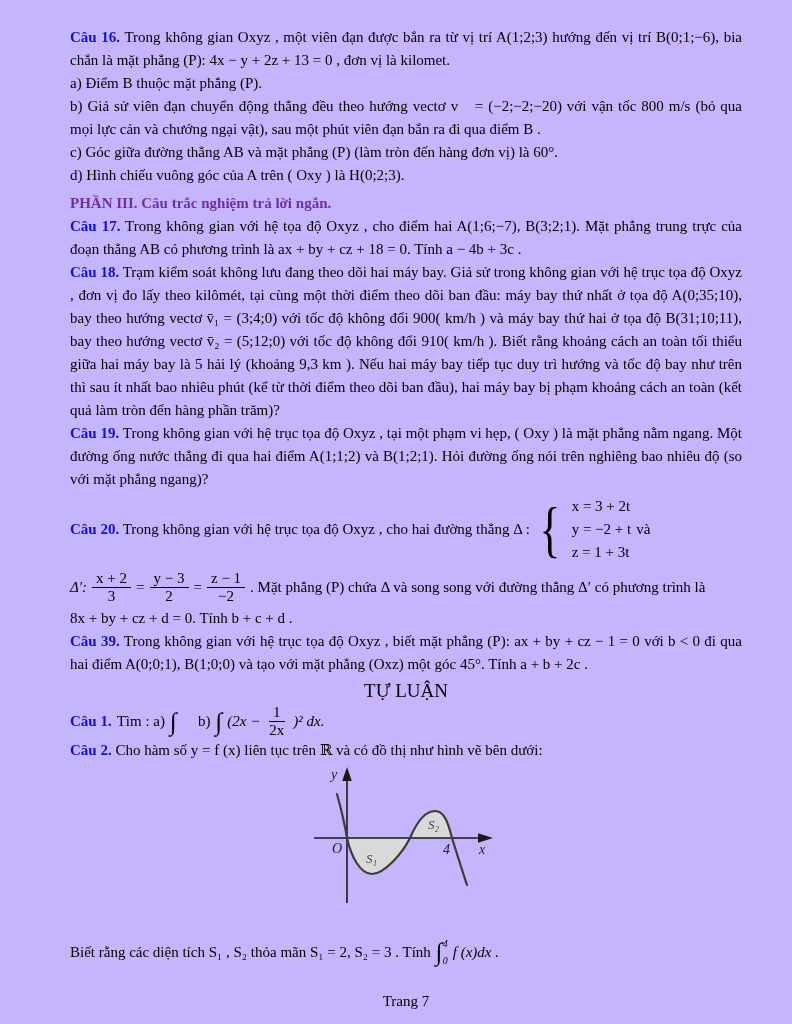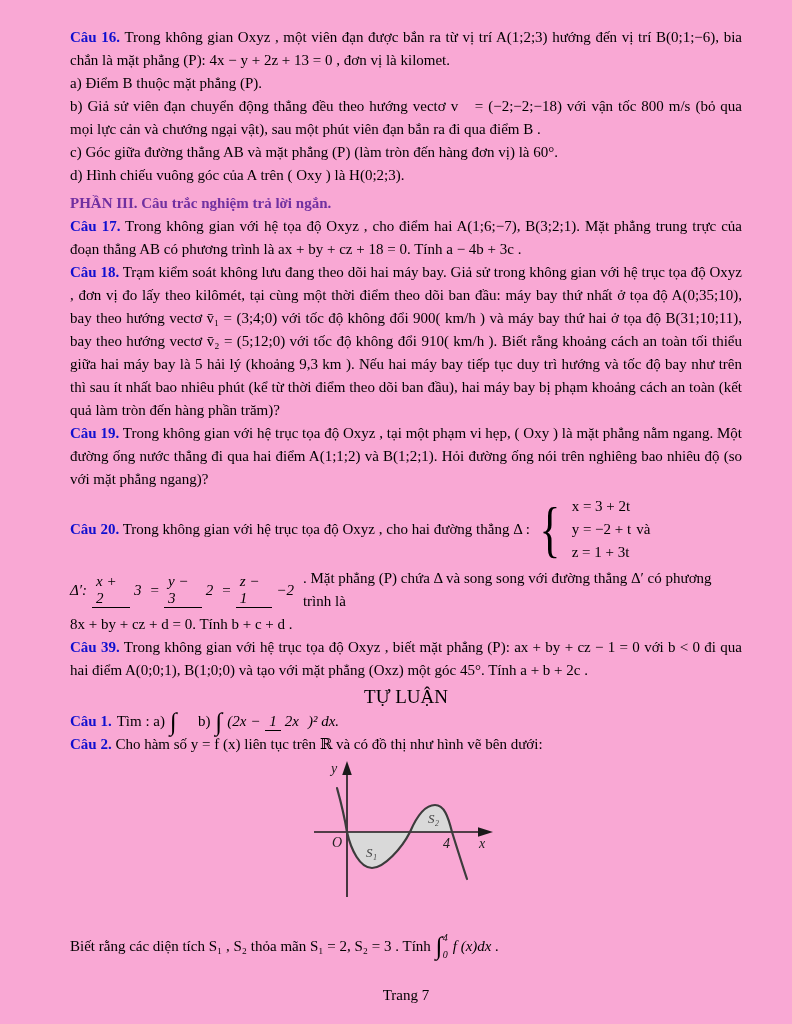--- a/index.html
+++ b/index.html
@@ -1,33 +1,33 @@
 <!DOCTYPE html>
 <html><head>
 <meta charset="utf-8">
 <style>
   html,body{margin:0;padding:0;background:#ffffff;}
   .page{
     position:relative;
     width:792px;height:1024px;
-    background:#f9a8d4;
+    background:#c4b5fd;
     font-family:"Liberation Serif","DejaVu Serif",serif;
     font-size:15px;line-height:23px;color:#000;
     padding:26px 50px 0 70px;
     box-sizing:border-box;
     overflow:hidden;
   }
   p{margin:0;}
   .justify{text-align:justify;}
   .qlabel{color:#0f0fcf;font-weight:bold;}
   .section-title{color:#7030a0;font-weight:bold;margin-top:5px;}
   .essay-title{text-align:center;font-weight:normal;font-size:19px;line-height:26px;margin-top:2px;}
   .mathrow{display:flex;align-items:center;flex-wrap:nowrap;gap:5px;}
   .math{font-style:italic;}
-  .frac{display:inline-flex;flex-direction:row;align-items:center;line-height:17px;font-style:italic;}
+  .frac{display:inline-flex;flex-direction:column;align-items:center;line-height:17px;}
   .frac .num{padding:0 4px;border-bottom:1px solid #000;}
   .frac .den{padding:0 4px;}
   .sys{display:inline-flex;flex-direction:column;line-height:23px;margin-left:2px;}
   .brace{font-size:62px;line-height:58px;font-weight:400;transform:scaleX(0.7);display:inline-block;}
   .q20row{min-height:72px;margin:2px 0;}
   .fracrow{min-height:40px;}
   .integral{font-size:25px;line-height:20px;display:inline-block;}
   .int-wrap{display:inline-flex;align-items:center;}
   .bounds{display:inline-flex;flex-direction:column;justify-content:space-between;height:28px;font-size:10px;line-height:11px;font-style:italic;}
   .gap-l{margin-left:16px;}
@@ -41,21 +41,21 @@
   .lastrow{margin-top:20px;}
   .footer{text-align:center;font-weight:normal;margin-top:24px;}
 </style>
 </head>
 <body>
 
 <div class="page">
 
   <p class="justify"><b class="qlabel">Câu 16.</b><span> Trong không gian Oxyz , một viên đạn được bắn ra từ vị trí A(1;2;3) hướng đến vị trí B(0;1;−6), bia chắn là mặt phẳng (P): 4x − y + 2z + 13 = 0 , đơn vị là kilomet.</span></p>
   <p class="justify">a) Điểm B thuộc mặt phẳng (P).</p>
-  <p class="justify">b) Giả sử viên đạn chuyển động thẳng đều theo hướng vectơ v⃗ = (−2;−2;−18) với vận tốc 800 m/s (bỏ qua mọi lực cản và chướng ngại vật), sau một phút viên đạn bắn ra đi qua điểm B .</p>
+  <p class="justify">b) Giả sử viên đạn chuyển động thẳng đều theo hướng vectơ v⃗ = (−2;−2;−20) với vận tốc 800 m/s (bỏ qua mọi lực cản và chướng ngại vật), sau một phút viên đạn bắn ra đi qua điểm B .</p>
   <p class="justify">c) Góc giữa đường thẳng AB và mặt phẳng (P) (làm tròn đến hàng đơn vị) là 60°.</p>
   <p class="justify">d) Hình chiếu vuông góc của A trên ( Oxy ) là H(0;2;3).</p>
 
   <p class="section-title">PHẦN III. Câu trắc nghiệm trả lời ngắn.</p>
 
   <p class="justify"><b class="qlabel">Câu 17.</b><span> Trong không gian với hệ tọa độ Oxyz , cho điểm hai A(1;6;−7), B(3;2;1). Mặt phẳng trung trực của đoạn thẳng AB có phương trình là ax + by + cz + 18 = 0. Tính a − 4b + 3c .</span></p>
 
   <p class="justify"><b class="qlabel">Câu 18.</b><span> Trạm kiểm soát không lưu đang theo dõi hai máy bay. Giả sử trong không gian với hệ trục tọa độ Oxyz , đơn vị đo lấy theo kilômét, tại cùng một thời điểm theo dõi ban đầu: máy bay thứ nhất ở tọa độ A(0;35;10), bay theo hướng vectơ v̄₁ = (3;4;0) với tốc độ không đổi 900( km/h ) và máy bay thứ hai ở tọa độ B(31;10;11), bay theo hướng vectơ v̄₂ = (5;12;0) với tốc độ không đổi 910( km/h ). Biết rằng khoảng cách an toàn tối thiểu giữa hai máy bay là 5 hải lý (khoảng 9,3 km ). Nếu hai máy bay tiếp tục duy trì hướng và tốc độ bay như trên thì sau ít nhất bao nhiêu phút (kể từ thời điểm theo dõi ban đầu), hai máy bay bị phạm khoảng cách an toàn (kết quả làm tròn đến hàng phần trăm)?</span></p>
 
   <p class="justify"><b class="qlabel">Câu 19.</b><span> Trong không gian với hệ trục tọa độ Oxyz , tại một phạm vi hẹp, ( Oxy ) là mặt phẳng nằm ngang. Một đường ống nước thẳng đi qua hai điểm A(1;1;2) và B(1;2;1). Hỏi đường ống nói trên nghiêng bao nhiêu độ (so với mặt phẳng ngang)?</span></p>

